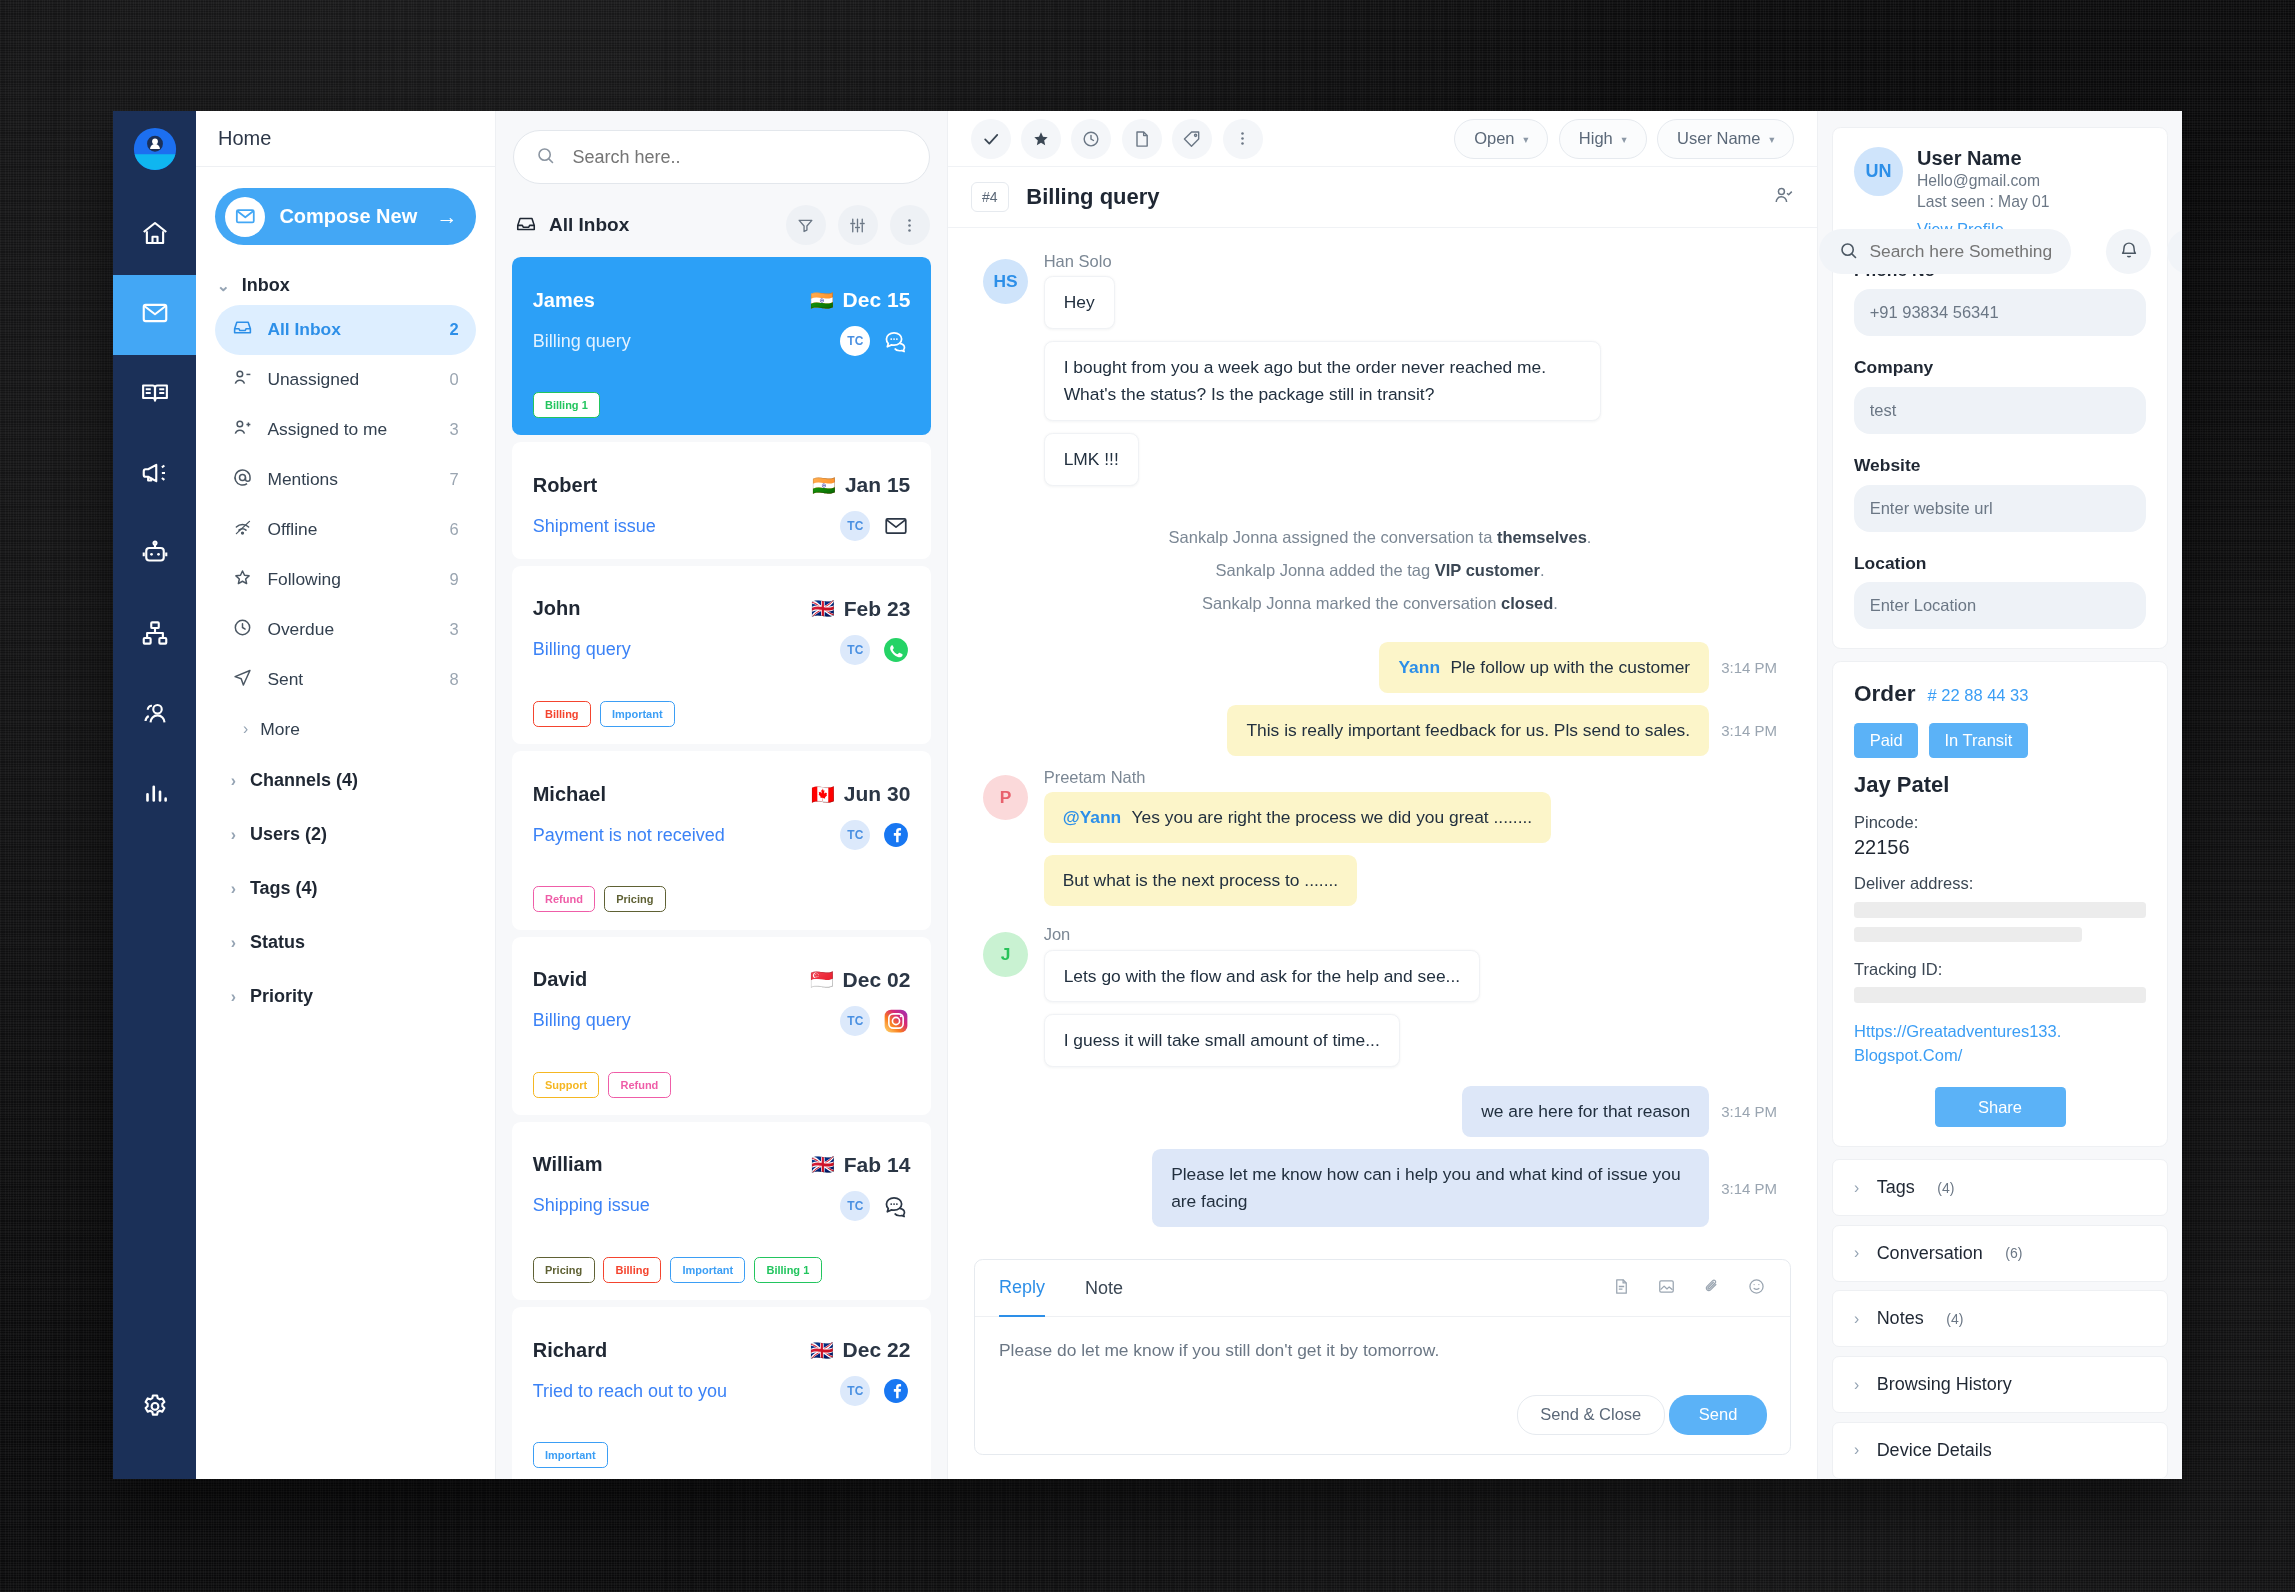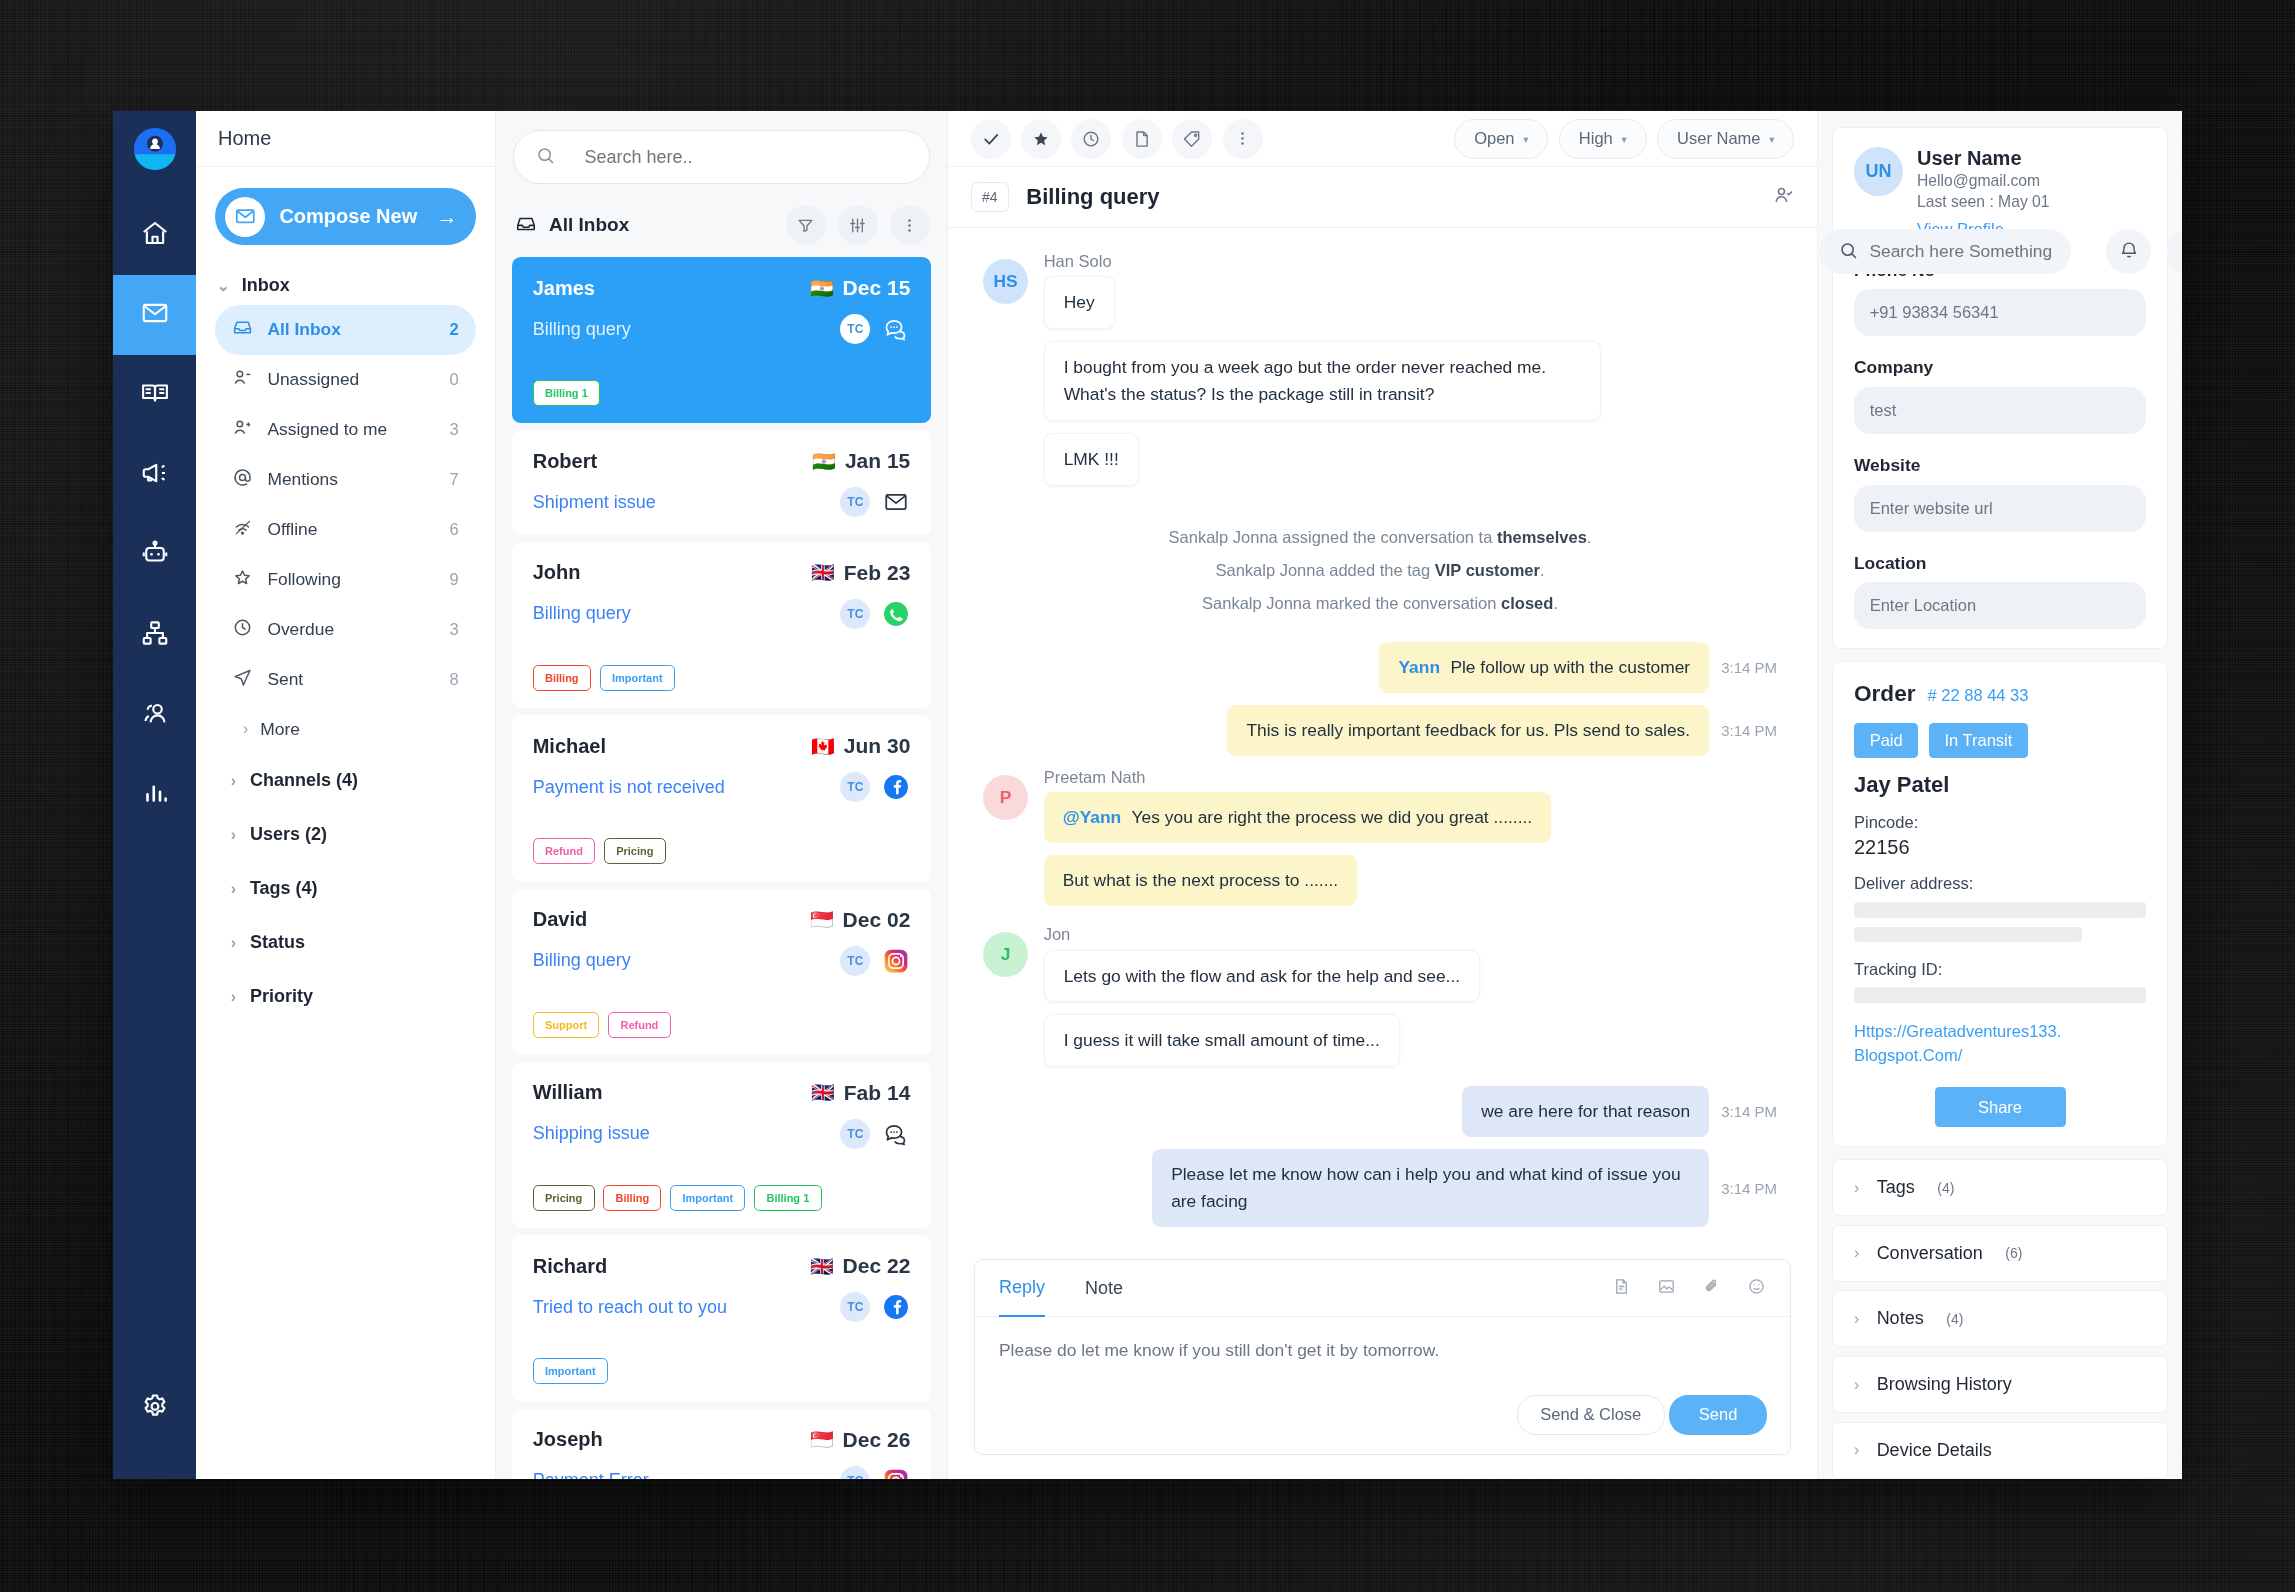--- a/index.html
+++ b/index.html
@@ -96,41 +96,41 @@
 
   
   .convlist {
     width: 452px; flex: 0 0 452px; background: #f7f8fa;
     border-right: 0.9px solid #eef0f3;
     display: flex; flex-direction: column; overflow: hidden;
   }
   .cl-search-wrap { padding: 19px 17.4px 0 17.4px; }
   .cl-search {
     height: 54px; border: 0.9px solid #e3e7ec; border-radius: 27px; background:#fff;
-    display: flex; align-items: center; gap: 28px; padding: 0 21px;
+    display: flex; align-items: center; gap: 16px; padding: 0 21px;
   }
   .cl-search input {
     border: none; outline: none; font-size: 18px; color: #6b7785;
     font-family: "Liberation Sans", sans-serif; background: transparent; width: 100%;
   }
   .cl-head {
     display:flex; align-items:center; padding: 21px 17.4px 12px 19px; gap: 12px;
   }
   .cl-head .title { font-size: 19px; font-weight: bold; color:#1f2733; flex:1; }
   .round-btn {
     width: 40px; height: 40px; border-radius: 50%; background:#eef1f5;
     display:flex; align-items:center; justify-content:center; cursor:pointer;
   }
   .cl-rows { flex: 1; overflow: hidden; padding: 0 15.7px 8.7px 15.7px; }
   .crow {
     background:#fff; border-radius: 8.7px; padding: 19px 21px 17.4px 21px;
     margin-bottom: 7px; cursor: pointer;
   }
   .crow.sel { background:#2ca0f7; border-radius: 8.7px; }
-  .crow .r1 { display:flex; align-items:center; }
+  .crow .r1 { display:flex; align-items:center;margin-top:12px; }
   .crow .name { font-size: 20px; font-weight: bold; color:#1f2733; flex:1; }
   .crow.sel .name { color:#fff; }
   .crow .flag { font-size: 19px; margin-right: 8.7px; }
   .crow .date { font-size: 21px; font-weight: bold; color:#2b3645; }
   .crow.sel .date { color:#fff; }
   .crow .r2 { display:flex; align-items:center; margin-top: 14px; }
   .crow .subj { font-size: 18px; color:#3b82f6; flex:1; }
   .crow.sel .subj { color:#e4f2ff; }
   .tc-badge {
     width:30px; height:30px; border-radius:50%; background:#dce9fb; color:#4a90e2;

